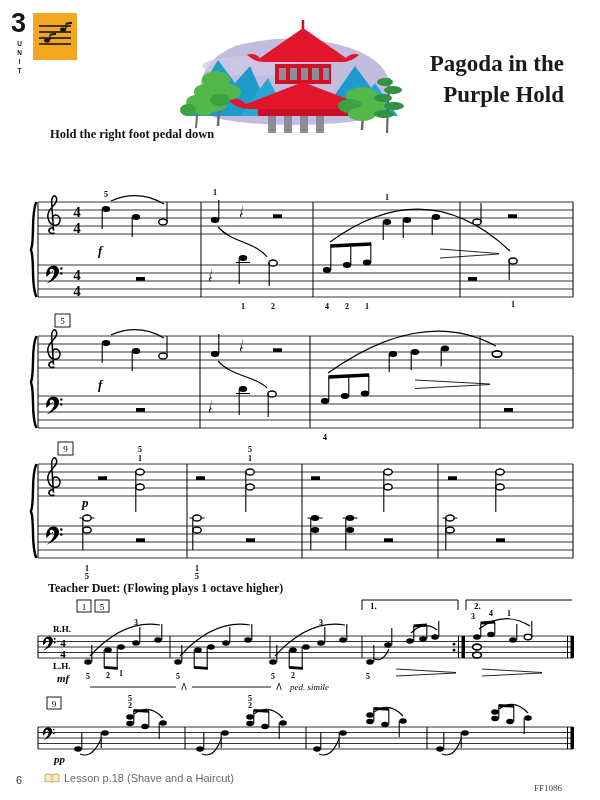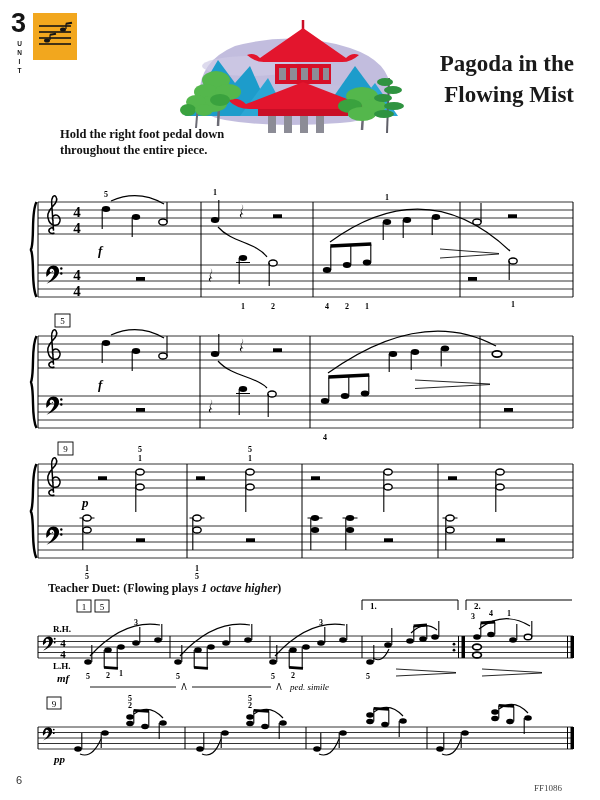--- a/index.html
+++ b/index.html
@@ -5,27 +5,27 @@
   html,body{margin:0;padding:0;background:#e8e8e8;}
   #page{position:relative;width:600px;height:800px;background:#ffffff;overflow:hidden;
         font-family:"Liberation Serif",serif;color:#111;}
   .abs{position:absolute;}
   svg{overflow:visible;display:block;}
 
   
   #unit-number{left:11px;top:8px;font:bold 27px "Liberation Sans",sans-serif;color:#151515;}
   #unit-label{left:16px;top:40px;font:bold 6.5px "Liberation Sans",sans-serif;
               writing-mode:vertical-lr;text-orientation:upright;letter-spacing:2px;color:#151515;}
-  #title{left:314px;top:48px;width:260px;text-align:right;
+  #title{left:304px;top:48px;width:260px;text-align:right;
          font:bold 23px "Liberation Serif",serif;line-height:31px;color:#1a1a1a;}
-  #instructions{left:60px;top:126px;width:280px;font:bold 12.5px "Liberation Serif",serif;line-height:16px;}
+  #instructions{left:50px;top:126px;width:280px;font:bold 12.5px "Liberation Serif",serif;line-height:16px;}
   #tempo{left:76px;top:160px;font:bold 12.5px "Liberation Serif",serif;}
   #tempo .qnote{font-family:"DejaVu Sans",sans-serif;font-weight:normal;font-size:13px;}
   #duet-heading{left:48px;top:581px;font:bold 12px "Liberation Serif",serif;}
-  #duet-heading .it{font-style:italic;}
+  #duet-heading .it{}
 
   
   .sl{stroke:#000;stroke-width:.8;}
   .bl{stroke:#000;stroke-width:1;}
   .blk{fill:#000;}
   .stem{stroke:#000;stroke-width:1.1;}
   .beam{stroke:#000;stroke-width:3.4;}
   .beam2{stroke:#000;stroke-width:2.8;}
   .slur{fill:none;stroke:#000;stroke-width:1.15;}
   .hp{stroke:#000;stroke-width:.85;}
@@ -152,26 +152,25 @@
           <ellipse cx="213" cy="82" rx="9" ry="4"></ellipse>
         <ellipse cx="203" cy="90" rx="9" ry="4"></ellipse>
           <ellipse cx="214" cy="98" rx="10" ry="4"></ellipse>
         <ellipse cx="204" cy="106" rx="10" ry="4"></ellipse>
       </g>
     </g>
   </svg>
 
   <div class="abs" id="title">
     <div>Pagoda in the</div>
-    <div>Flowing Mist</div>
+    <div>Purple Hold</div>
   </div>
 
   <div class="abs" id="instructions">
     <div>Hold the right foot pedal down</div>
-    <div>throughout the entire piece.</div>
   </div>
 
 
   <svg class="abs" style="left:30px;top:180px;" width="545" height="140" viewBox="0 0 545 140">
     <path class="brace" d="M6.5,22 C1,32 4.5,56 1.5,68 C0.5,69.5 0.5,70 1.5,71.5 C4.5,84 1,107 6.5,117"></path>
     <g>
       <line class="sl" x1="8" y1="22" x2="543" y2="22"></line>
         <line class="sl" x1="8" y1="30" x2="543" y2="30"></line>
       <line class="sl" x1="8" y1="38" x2="543" y2="38"></line>
         <line class="sl" x1="8" y1="46" x2="543" y2="46"></line>
@@ -656,16 +655,23 @@
         <line class="stem" x1="483.8" y1="26.5" x2="483.8" y2="11.5"></line>
       <line class="beam2" x1="468.6" y1="10.3" x2="484" y2="11.3"></line>
       <path class="slur" d="M469,14 Q484,3 498,18"></path>
       <ellipse class="nh" cx="498" cy="23" rx="3.8" ry="2.7"></ellipse>
         <line class="stem" x1="494.2" y1="23" x2="494.2" y2="39"></line>
     </g>
   </svg>
 
   <div class="abs" id="footer">
     <span id="page-number">6</span>
+    <span id="lesson-link">
+      <svg width="16" height="11" viewBox="0 0 16 11">
+        <path d="M1,2 C4,0.3 7,1 8,2 C9,1 12,0.3 15,2 L15,9 C12,7.5 9,8.5 8,9.5 C7,8.5 4,7.5 1,9 Z" fill="#F7E9C8" stroke="#C9A84C" stroke-width="0.9"></path>
+        <line x1="8" y1="2" x2="8" y2="9.5" stroke="#C9A84C" stroke-width="0.9"></line>
+      </svg>
+      <span id="lesson-label">Lesson p.18 (Shave and a Haircut)</span>
+    </span>
     <span id="catalog-number">FF1086</span>
   </div>
 
 </div>
 
 </body></html>

